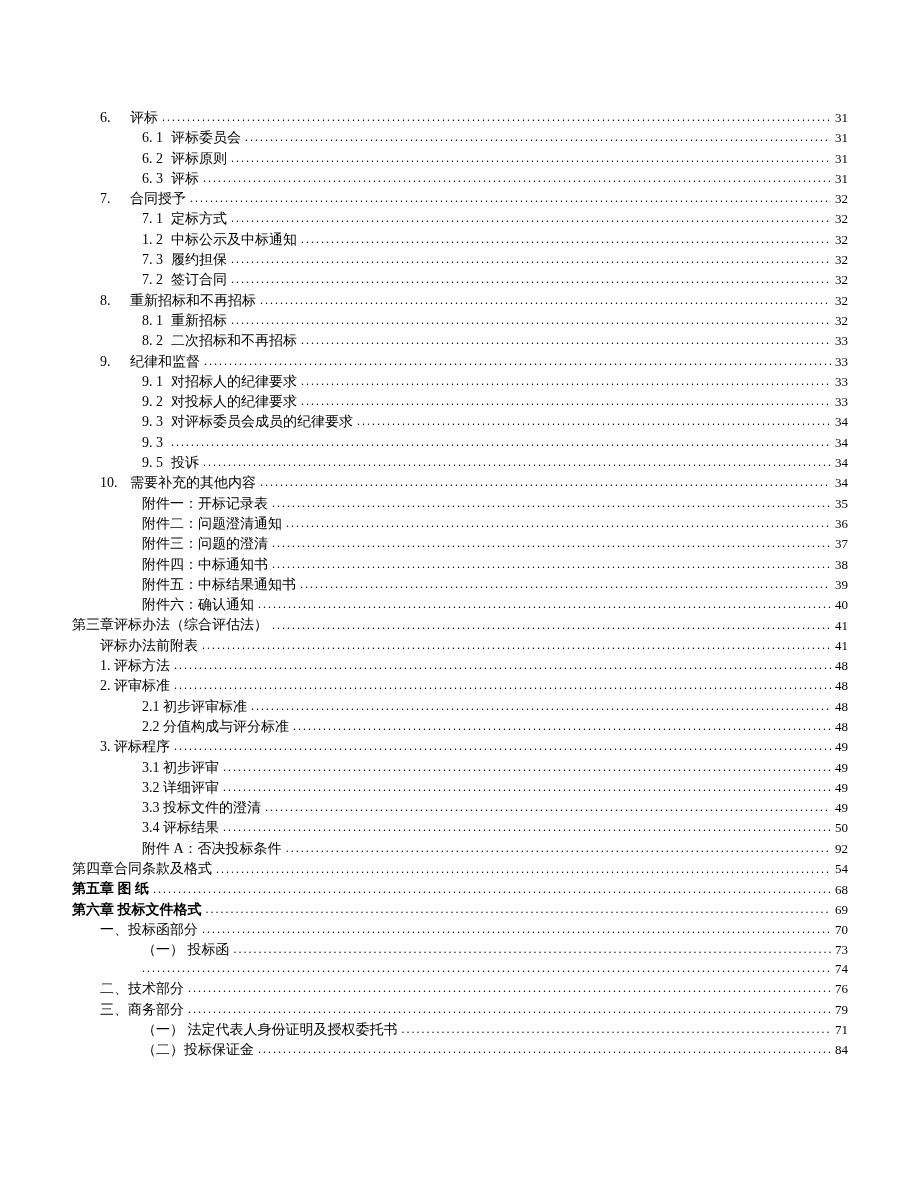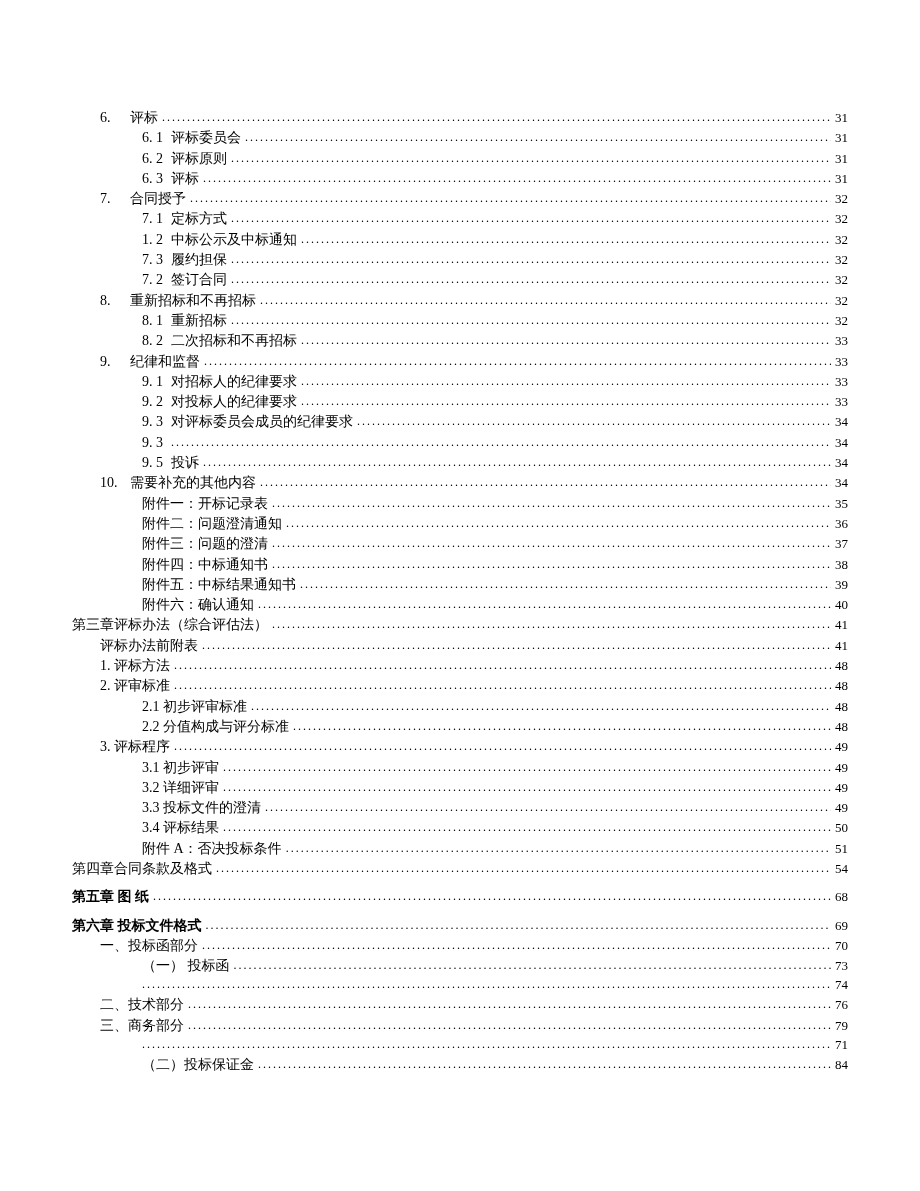--- a/index.html
+++ b/index.html
@@ -37,28 +37,28 @@
       letter-spacing: 2px;
       font-size: 12px;
       position: relative;
       top: -1px;
     }
     .toc-page {
       flex: 0 0 auto;
       padding-left: 4px;
       font-size: 13px;
     }
-    .indent-0 { padding-left: 0; }
+    .indent-0 { padding-left: 0; align-items: flex-end; }
     .indent-1 { padding-left: 28px; }
     .indent-3 { padding-left: 70px; }
     .num-col {
       display: inline-block;
       min-width: 30px;
     }
-    .bold { font-weight: bold; margin-top: 8px; }
+    .bold { font-weight: bold; }
   </style>
 </head>
 <body>
 
 <div id="toc-container">
     <div class="toc-line indent-1">
       <span class="toc-num num-col">6.</span>
       <span class="toc-title">评标</span>
       <span class="toc-dots">............................................................................................................................................................................................................................................................................................................</span>
       <span class="toc-page">31</span>
@@ -251,21 +251,21 @@
       <span class="toc-page">49</span>
     </div>
     <div class="toc-line indent-3">
       <span class="toc-title">3.4  评标结果</span>
       <span class="toc-dots">............................................................................................................................................................................................................................................................................................................</span>
       <span class="toc-page">50</span>
     </div>
     <div class="toc-line indent-3">
       <span class="toc-title">附件 A：否决投标条件</span>
       <span class="toc-dots">............................................................................................................................................................................................................................................................................................................</span>
-      <span class="toc-page">51</span>
+      <span class="toc-page">92</span>
     </div>
     <div class="toc-line indent-0">
       <span class="toc-title">第四章合同条款及格式</span>
       <span class="toc-dots">............................................................................................................................................................................................................................................................................................................</span>
       <span class="toc-page">54</span>
     </div>
     <div class="toc-line indent-0">
       <span class="toc-title bold">第五章   图   纸</span>
       <span class="toc-dots">............................................................................................................................................................................................................................................................................................................</span>
       <span class="toc-page">68</span>
@@ -293,20 +293,21 @@
       <span class="toc-title">二、技术部分</span>
       <span class="toc-dots">............................................................................................................................................................................................................................................................................................................</span>
       <span class="toc-page">76</span>
     </div>
     <div class="toc-line indent-1">
       <span class="toc-title">三、商务部分</span>
       <span class="toc-dots">............................................................................................................................................................................................................................................................................................................</span>
       <span class="toc-page">79</span>
     </div>
     <div class="toc-line indent-3">
+      <span class="toc-title">（一）  法定代表人身份证明及授权委托书</span>
       <span class="toc-dots">............................................................................................................................................................................................................................................................................................................</span>
       <span class="toc-page">71</span>
     </div>
     <div class="toc-line indent-3">
       <span class="toc-title">（二）投标保证金</span>
       <span class="toc-dots">............................................................................................................................................................................................................................................................................................................</span>
       <span class="toc-page">84</span>
     </div>
   </div>
 

